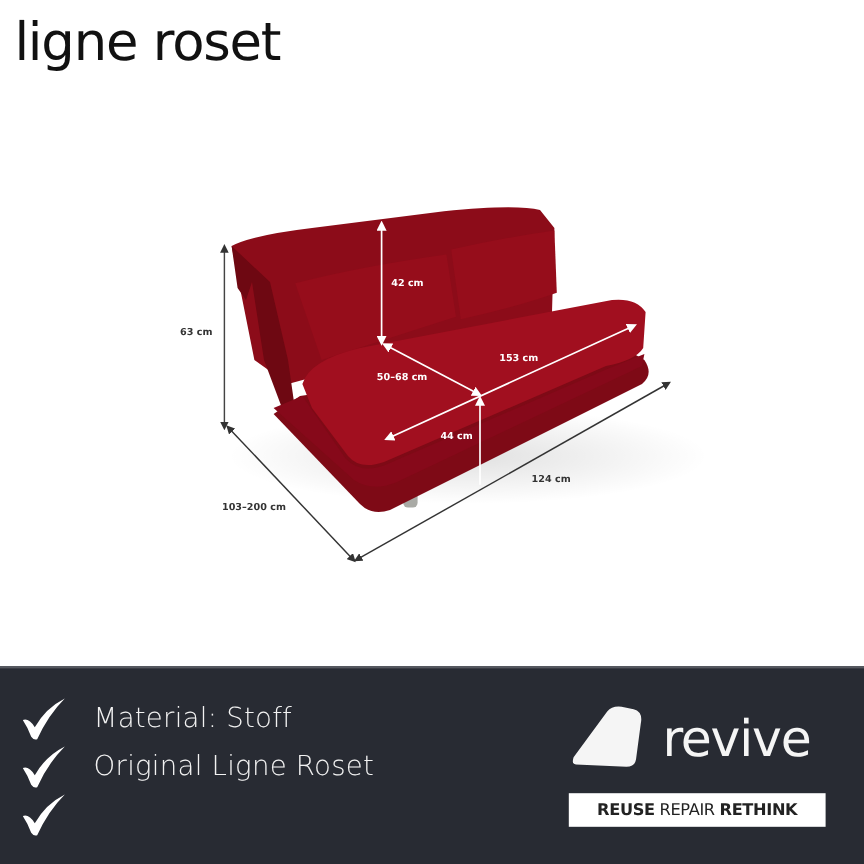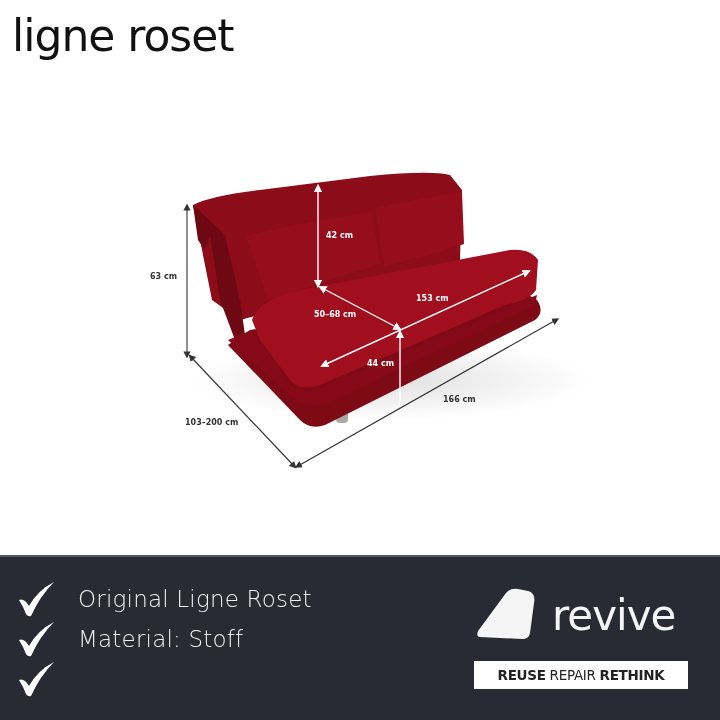--- a/index.html
+++ b/index.html
@@ -100,40 +100,40 @@
     <line x1="324" y1="365" x2="527" y2="272" stroke="#fff" stroke-width="1.4" marker-start="url(#ahw)" marker-end="url(#ahw)"></line>
     <line x1="400" y1="334" x2="400" y2="404" stroke="#fff" stroke-width="1.4" marker-start="url(#ahw)"></line>
   </svg>
 
   <div class="dim-label dark" style="left:150px; top:272px;">63 cm</div>
   <div class="dim-label light" style="left:326px; top:231px;">42 cm</div>
   <div class="dim-label light" style="left:314px; top:310px;">50–68 cm</div>
   <div class="dim-label light" style="left:416px; top:294px;">153 cm</div>
   <div class="dim-label light" style="left:367px; top:359px;">44 cm</div>
   <div class="dim-label dark" style="left:185px; top:418px;">103–200 cm</div>
-  <div class="dim-label dark" style="left:443px; top:395px;">166 cm</div>
+  <div class="dim-label dark" style="left:443px; top:395px;">124 cm</div>
 </div>
 
 <div class="footer">
   <div class="feature-list">
     <div class="feature-item">
       <span class="check-icon">
         <svg width="40" height="38" viewBox="0 0 40 38">
             <path d="M3,20 Q8,18 13,26 Q22,10 38,2 Q24,16 15,36 Q12,37 10,34 Q7,26 3,20 Z" fill="#fff"></path>
           </svg>
       </span>
-      <span class="feature-text">Original Ligne Roset</span>
+      <span class="feature-text">Material: Stoff</span>
     </div>
     <div class="feature-item">
       <span class="check-icon">
         <svg width="40" height="38" viewBox="0 0 40 38">
             <path d="M3,20 Q8,18 13,26 Q22,10 38,2 Q24,16 15,36 Q12,37 10,34 Q7,26 3,20 Z" fill="#fff"></path>
           </svg>
       </span>
-      <span class="feature-text">Material: Stoff</span>
+      <span class="feature-text">Original Ligne Roset</span>
     </div>
     <div class="feature-item">
       <span class="check-icon">
         <svg width="40" height="38" viewBox="0 0 40 38">
             <path d="M3,20 Q8,18 13,26 Q22,10 38,2 Q24,16 15,36 Q12,37 10,34 Q7,26 3,20 Z" fill="#fff"></path>
           </svg>
       </span>
     </div>
   </div>
 

